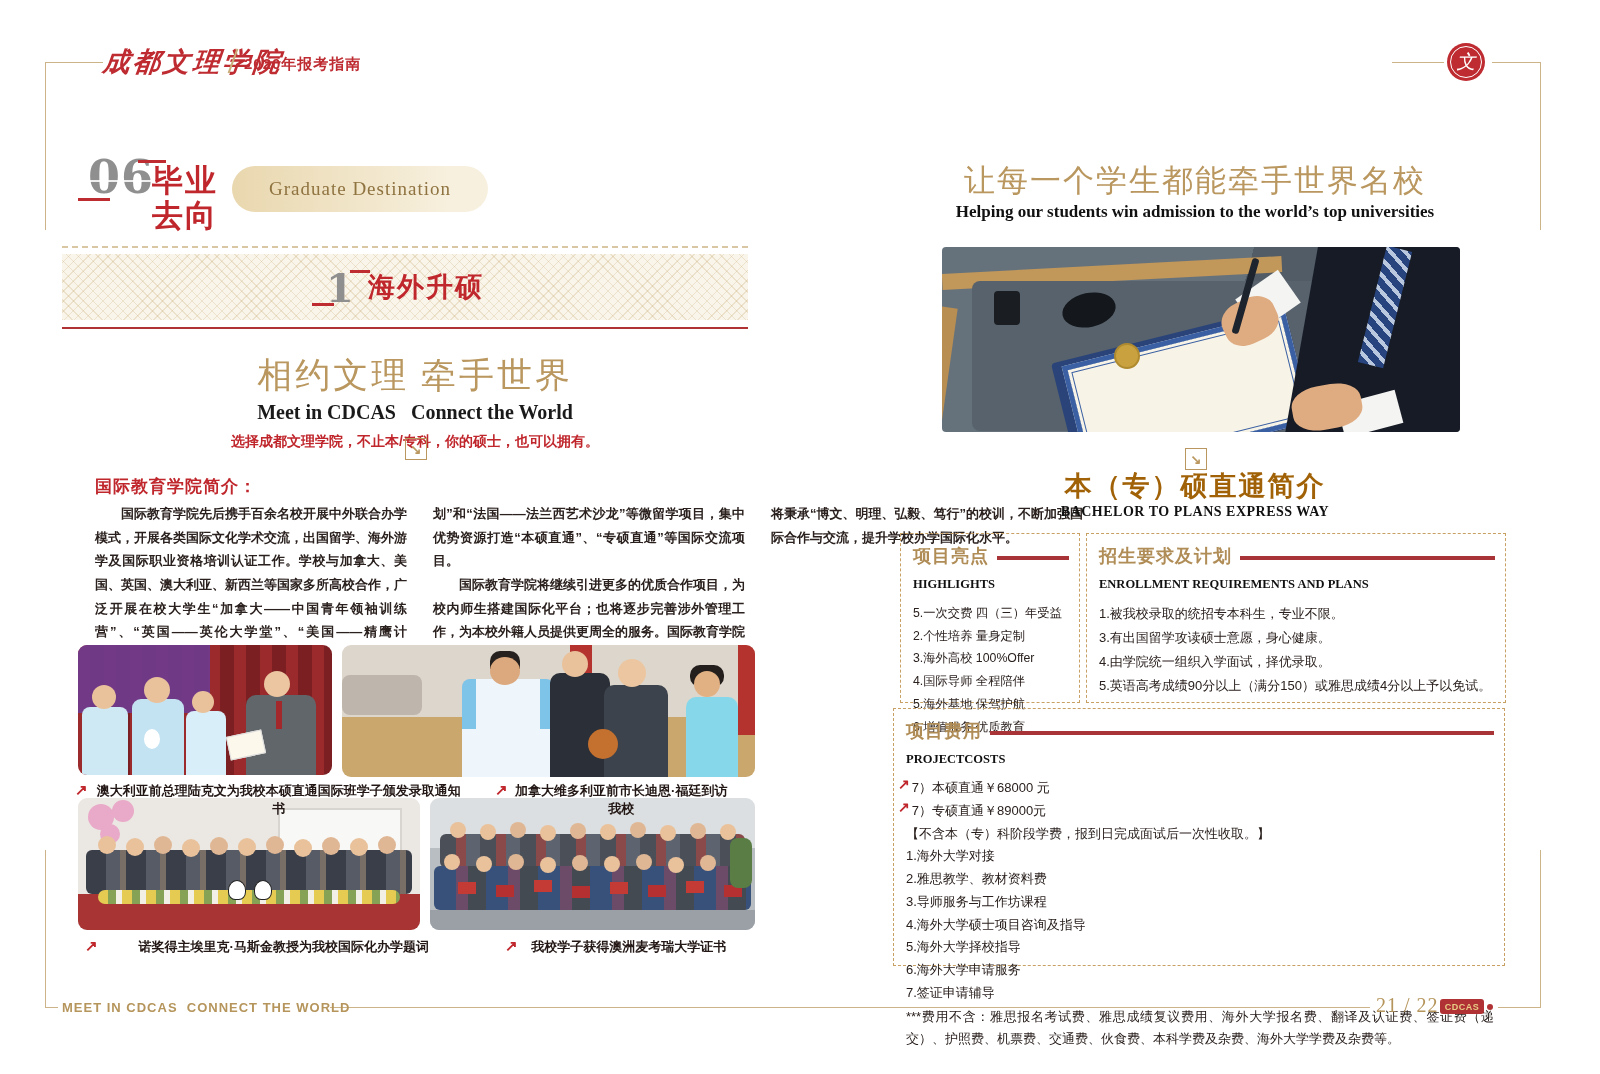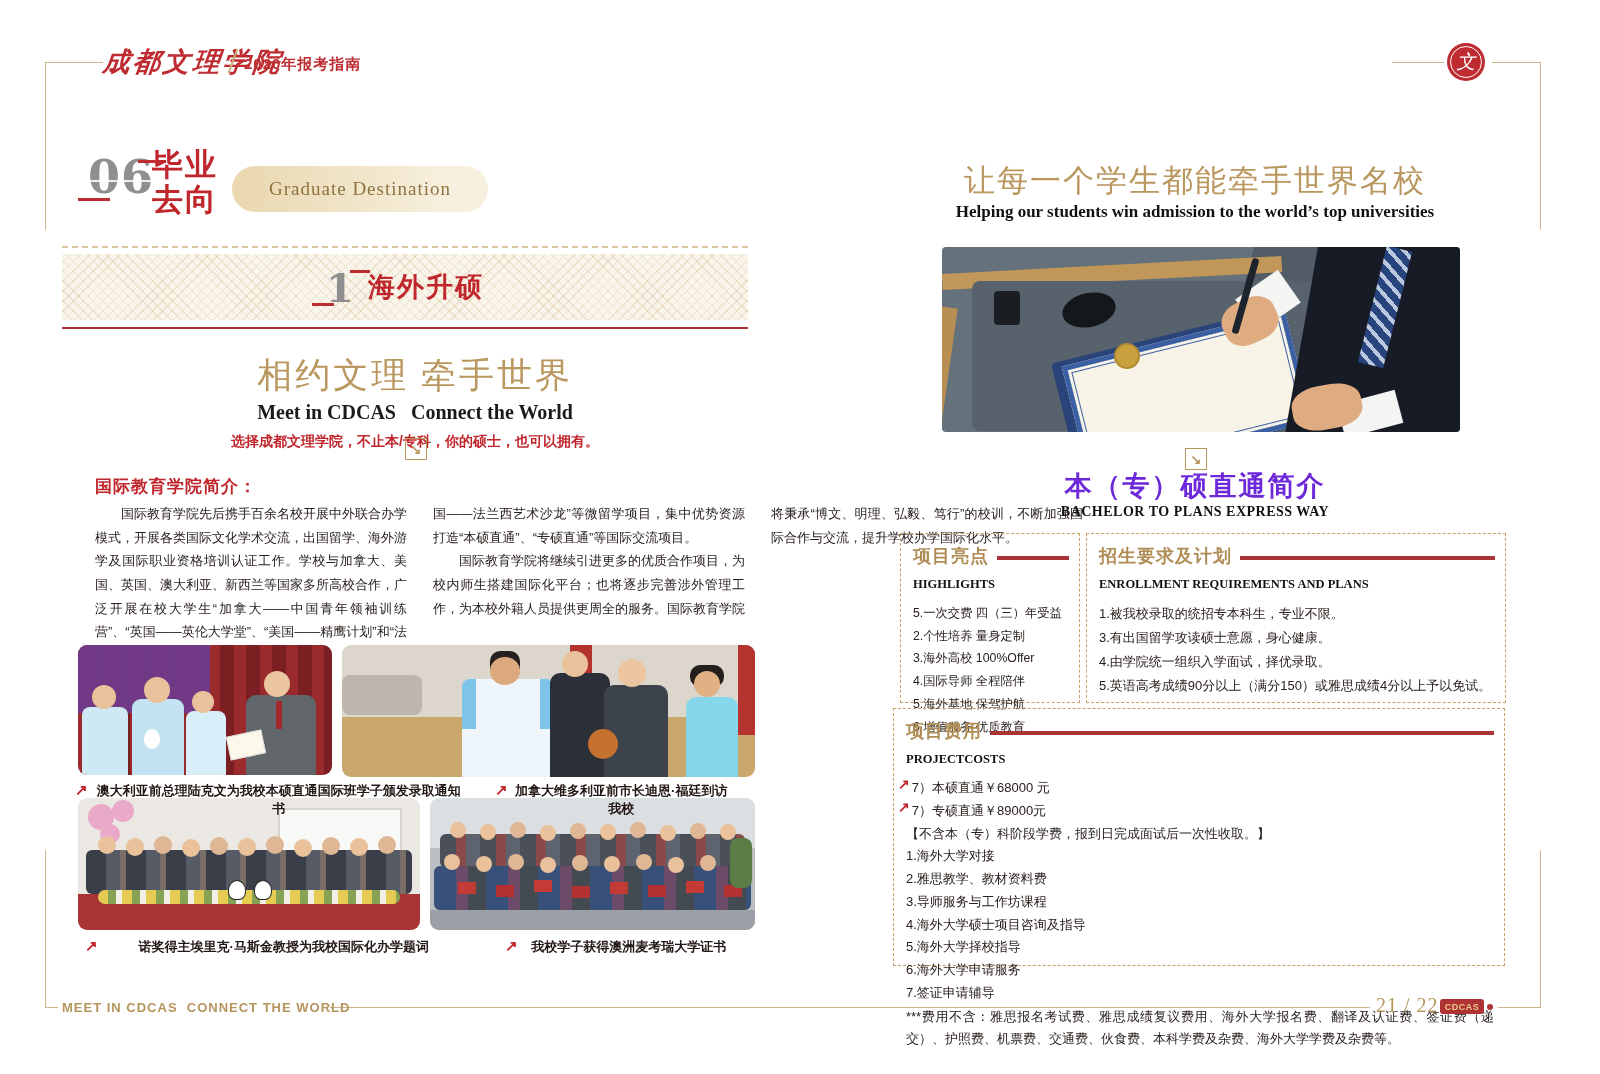--- a/index.html
+++ b/index.html
@@ -18,21 +18,21 @@
   .seal-inner{position:absolute;left:3px;top:3px;right:3px;bottom:3px;border:1.5px solid #fff;
     border-radius:50%;display:flex;align-items:center;justify-content:center;color:#fff;
     font-family:"Liberation Serif",serif;font-size:19px;font-style:italic;}
 
   
   .sec-num{left:88px;top:150px;font-family:"DejaVu Serif",serif;font-weight:bold;
     font-size:46px;color:#8F8F8F;letter-spacing:1px;}
   .numline-a{left:78px;top:198px;width:32px;height:3px;background:#BE2B31;}
   .numline-b{left:138px;top:160px;width:28px;height:3px;background:#BE2B31;}
   .numline-c{left:84px;top:180px;width:78px;height:2px;background:#ffffff;opacity:.85;}
-  .sec-title{left:152px;top:148px;font-size:31px;line-height:1.12;font-weight:900;color:#C0272D;letter-spacing:2px;}
+  .sec-title{left:152px;top:164px;font-size:31px;line-height:1.12;font-weight:900;color:#C0272D;letter-spacing:2px;}
   .sec-pill{left:232px;top:166px;width:256px;height:46px;border-radius:23px;
     background:linear-gradient(90deg,#E9D7AE 0%,#F7F0DE 85%);display:flex;align-items:center;justify-content:center;
     font-family:"Liberation Serif",serif;font-size:19px;color:#8F7340;letter-spacing:1px;}
 
   .dash-sep{left:62px;top:246px;width:686px;border-top:2px dashed #D8C7A2;}
 
   
   .banner{left:62px;top:254px;width:686px;height:66px;background-color:#FAF5EA;
     background-image:repeating-linear-gradient(45deg,rgba(201,174,122,.28) 0 1px,transparent 1px 7px),
                      repeating-linear-gradient(-45deg,rgba(201,174,122,.28) 0 1px,transparent 1px 7px);
@@ -49,21 +49,21 @@
   .hero-l .t2{font-family:"Liberation Serif",serif;font-weight:bold;font-size:20px;color:#1a1a1a;margin-top:2px;}
   .hero-l .t3{font-size:14px;font-weight:bold;color:#C0272D;margin-top:9px;}
   .arrow-box{width:20px;height:20px;border:1.5px solid #B9975F;color:#B9975F;
     display:flex;align-items:center;justify-content:center;font-size:13px;font-weight:bold;}
   .arrow-box-l{left:405px;top:438px;}
   .arrow-box-r{left:1185px;top:448px;}
 
   
   .intro-h{left:95px;top:475px;font-size:17px;font-weight:900;color:#C0272D;letter-spacing:1px;}
   .intro-body{left:95px;top:502px;width:650px;height:148px;column-count:2;column-gap:26px;
-    font-size:13px;line-height:1.82;text-align:justify;color:#2A211E;}
+    font-size:13px;line-height:1.82;text-align:justify;color:#2A211E;font-weight:bold;}
   .intro-body p{margin:0;text-indent:2em;}
 
   
   .photo{position:absolute;border-radius:9px;overflow:hidden;}
   .photo div{position:absolute;}
   .ph1{left:78px;top:645px;width:254px;height:130px;
     background:repeating-linear-gradient(90deg,#9A2A2C 0 12px,#7C1F23 12px 26px);}
   .ph2{left:342px;top:645px;width:413px;height:132px;
     background:linear-gradient(180deg,#DDD6CC 0 72px,#C9A76D 72px);}
   .ph3{left:78px;top:798px;width:342px;height:132px;background:#EBE7E2;}
@@ -74,21 +74,21 @@
   .head{border-radius:50%;background:#E9C29C;}
 
   .caption{position:absolute;display:flex;align-items:flex-start;font-size:13px;font-weight:bold;color:#231815;}
   .cap-arrow{color:#C0272D;font-size:15px;line-height:1;margin-right:5px;font-weight:bold;}
   .cap-text{flex:1;text-align:center;}
 
   
   .hero-r{left:880px;top:160px;width:630px;text-align:center;}
   .hero-r .t1{font-family:"Liberation Serif",serif;font-size:31px;color:#B9975F;letter-spacing:2px;}
   .hero-r .t2{font-family:"Liberation Serif",serif;font-weight:bold;font-size:17px;color:#111;}
-  .sec-r-title{left:880px;top:468px;width:630px;text-align:center;font-size:27px;font-weight:900;color:#6d28d9;letter-spacing:2px;}
+  .sec-r-title{left:880px;top:468px;width:630px;text-align:center;font-size:27px;font-weight:900;color:#a16207;letter-spacing:2px;}
   .sec-r-sub{left:880px;top:504px;width:630px;text-align:center;font-family:"Liberation Serif",serif;
     font-weight:bold;font-size:14px;color:#111;letter-spacing:.5px;}
 
   
   .ibox{position:absolute;border:1px dashed #C9A063;padding:10px 10px 8px 12px;box-sizing:border-box;}
   .ibox-title-row{display:flex;align-items:center;}
   .ibox-title{font-size:18px;font-weight:900;color:#B08D57;letter-spacing:1px;white-space:nowrap;}
   .ibox-line{flex:1;height:4px;background:#A93438;margin-left:8px;margin-top:3px;}
   .ibox-sub{font-family:"Liberation Serif",serif;font-weight:bold;font-size:12.5px;color:#111;margin:9px 0 10px;}
   .ibox ul{list-style:none;margin:0;padding:0;font-size:12.3px;line-height:1.85;color:#2A211E;}

